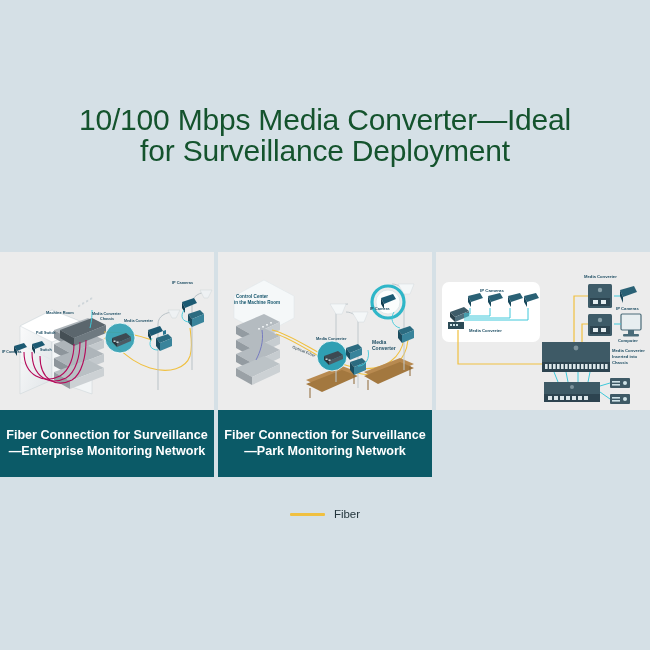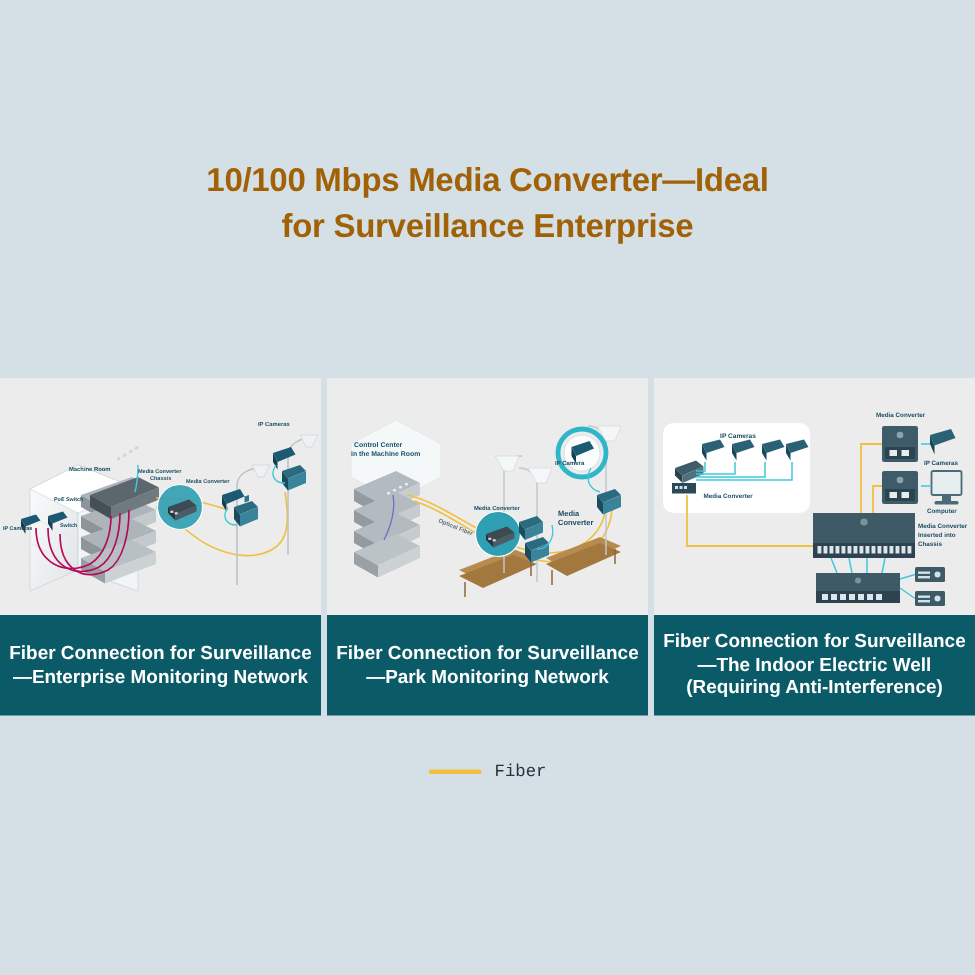--- a/index.html
+++ b/index.html
@@ -9,23 +9,23 @@
     font-family:"Liberation Sans",sans-serif;
     overflow:hidden;
     position:relative;
   }
   
   .title-wrap{
     position:absolute;left:0;top:104px;width:650px;
     text-align:center;
   }
   .title-line{
-    color:#a16207;
-    font-size:22px;
-    font-weight:bold;
+    color:#14532d;
+    font-size:30px;
+    font-weight:normal;
     line-height:31px;
     letter-spacing:-0.2px;
   }
   
   .panels{
     position:absolute;left:0;top:252px;width:650px;height:225px;
     display:flex;gap:4px;
   }
   .panel{
     flex:1 1 0;
@@ -48,36 +48,35 @@
     display:flex;align-items:center;justify-content:center;
     text-align:center;
     padding:4px 6px;
     box-sizing:border-box;
   }
   
   .legend{
     position:absolute;left:0;top:508px;width:650px;
     display:flex;justify-content:center;align-items:center;
     gap:0;
-    font-family:Liberation Mono, monospace;
   }
   .legend-item{display:flex;align-items:center;margin:0 16px;}
   .legend-swatch{
     width:35px;height:3px;border-radius:1px;margin-right:9px;
     display:inline-block;
   }
   .legend-label{color:#23353c;font-size:11.5px;white-space:nowrap;}
   svg{display:block;}
 </style>
 </head>
 <body>
 
 <div class="title-wrap">
   <div class="title-line">10/100 Mbps Media Converter—Ideal</div>
-  <div class="title-line">for Surveillance Enterprise</div>
+  <div class="title-line">for Surveillance Deployment</div>
 </div>
 
 <div class="panels">
 
   <div class="panel">
     <div class="panel-figure">
       <svg viewBox="0 0 214 158" width="214" height="158">
         <defs>
           <linearGradient id="bldg1" x1="0" y1="0" x2="1" y2="1">
             <stop offset="0" stop-color="#fdfdfd"></stop>
@@ -442,21 +441,20 @@
               <rect x="176" y="148" width="8" height="1.6"></rect>
             </g>
           <circle cx="189" cy="147" r="2" fill="#cfe3e8"></circle>
         </g>
         <g fill="none" stroke="#3ec8da" stroke-width="1">
           <path d="M164,134 L174,131"></path>
             <path d="M164,140 L174,147"></path>
         </g>
       </svg>
     </div>
-    <div class="panel-caption">Fiber Connection for Surveillance—The Indoor Electric Well (Requiring Anti-Interference)</div>
   </div>
 </div>
 
 <div class="legend">
   <div class="legend-item">
     <span class="legend-swatch" style="background:#f0c040;"></span>
     <span class="legend-label">Fiber</span>
   </div>
 </div>
 

